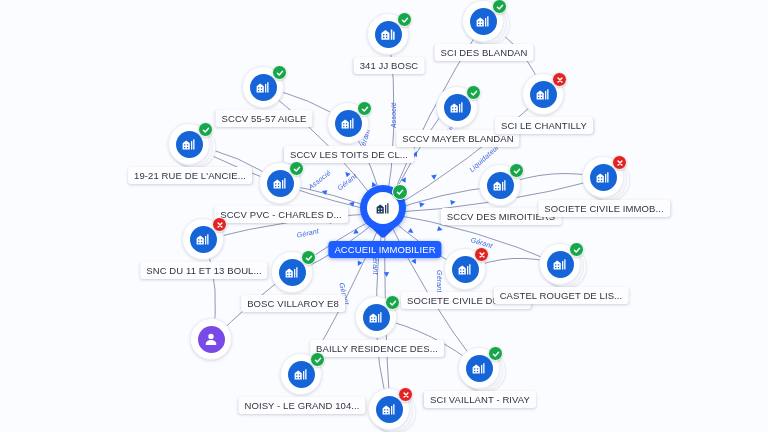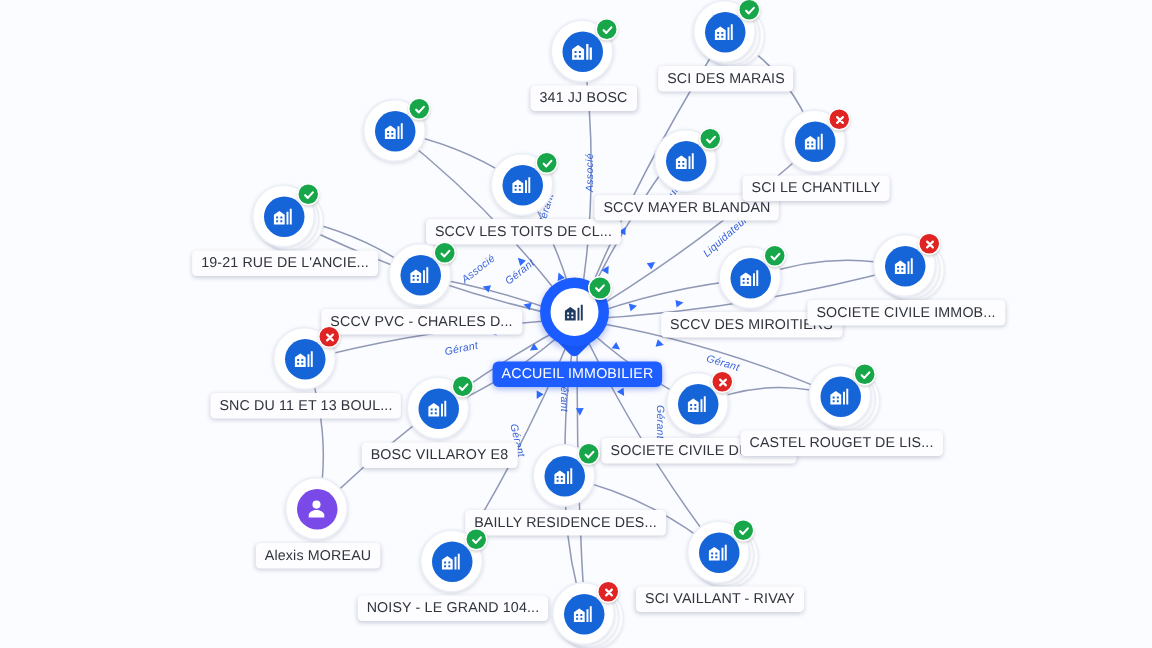--- a/index.html
+++ b/index.html
@@ -185,38 +185,39 @@
                 <path fill="#ffffff" d="M10 13.6V5.1h1.3v8.5H10zm2.2 0V3.2h1.3v10.4h-1.3z"></path>
               </svg>
             </div>
           </div>
           <div class="badge ok">
             <svg width="8" height="8" viewBox="0 0 10 10">
               <path d="M1.8 5.2 4 7.4 8.2 2.8" stroke="#fff" stroke-width="1.8" fill="none" stroke-linecap="round" stroke-linejoin="round"></path>
             </svg>
           </div>
         </div>
-        <div class="node-label">SCI DES MARAIS</div>
+        <div class="node-label">SCI DES BLANDAN</div>
       </div>
       <div class="node" style="left: 264px; top: 88px;">
         <div class="node-hit">
           <div class="disc">
             <div class="icon-circle">
               <svg width="16" height="16" viewBox="0 0 16 16">
                 <path fill="#ffffff" d="M1.6 13.6V7.2l3.6-2.6 3.6 2.6v6.4H1.6zm1.5-1.4h1.3v-1.3H3.1v1.3zm2.8 0h1.3v-1.3H5.9v1.3zM3.1 9.6h1.3V8.3H3.1v1.3zm2.8 0h1.3V8.3H5.9v1.3z"></path>
                 <path fill="#ffffff" d="M10 13.6V5.1h1.3v8.5H10zm2.2 0V3.2h1.3v10.4h-1.3z"></path>
               </svg>
             </div>
           </div>
           <div class="badge ok">
             <svg width="8" height="8" viewBox="0 0 10 10">
               <path d="M1.8 5.2 4 7.4 8.2 2.8" stroke="#fff" stroke-width="1.8" fill="none" stroke-linecap="round" stroke-linejoin="round"></path>
             </svg>
           </div>
         </div>
+        <div class="node-label">SCCV 55-57 AIGLE</div>
       </div>
       <div class="node" style="left: 349px; top: 124px;">
         <div class="node-hit">
           <div class="disc">
             <div class="icon-circle">
               <svg width="16" height="16" viewBox="0 0 16 16">
                 <path fill="#ffffff" d="M1.6 13.6V7.2l3.6-2.6 3.6 2.6v6.4H1.6zm1.5-1.4h1.3v-1.3H3.1v1.3zm2.8 0h1.3v-1.3H5.9v1.3zM3.1 9.6h1.3V8.3H3.1v1.3zm2.8 0h1.3V8.3H5.9v1.3z"></path>
                 <path fill="#ffffff" d="M10 13.6V5.1h1.3v8.5H10zm2.2 0V3.2h1.3v10.4h-1.3z"></path>
               </svg>
             </div>
@@ -419,21 +420,20 @@
         <div class="node-hit">
           <div class="disc">
             <div class="icon-circle person">
               <svg width="16" height="16" viewBox="0 0 16 16">
                 <circle cx="8" cy="5.4" r="2.7" fill="#ffffff"></circle>
                 <path fill="#ffffff" d="M8 9c-3 0-5.2 1.7-5.2 3.6V14h10.4v-1.4C13.2 10.7 11 9 8 9z"></path>
               </svg>
             </div>
           </div>
         </div>
-        <div class="node-label">Alexis MOREAU</div>
       </div>
       <div class="node" style="left: 377px; top: 318px;">
         <div class="node-hit">
           <div class="disc">
             <div class="icon-circle">
               <svg width="16" height="16" viewBox="0 0 16 16">
                 <path fill="#ffffff" d="M1.6 13.6V7.2l3.6-2.6 3.6 2.6v6.4H1.6zm1.5-1.4h1.3v-1.3H3.1v1.3zm2.8 0h1.3v-1.3H5.9v1.3zM3.1 9.6h1.3V8.3H3.1v1.3zm2.8 0h1.3V8.3H5.9v1.3z"></path>
                 <path fill="#ffffff" d="M10 13.6V5.1h1.3v8.5H10zm2.2 0V3.2h1.3v10.4h-1.3z"></path>
               </svg>
             </div>

